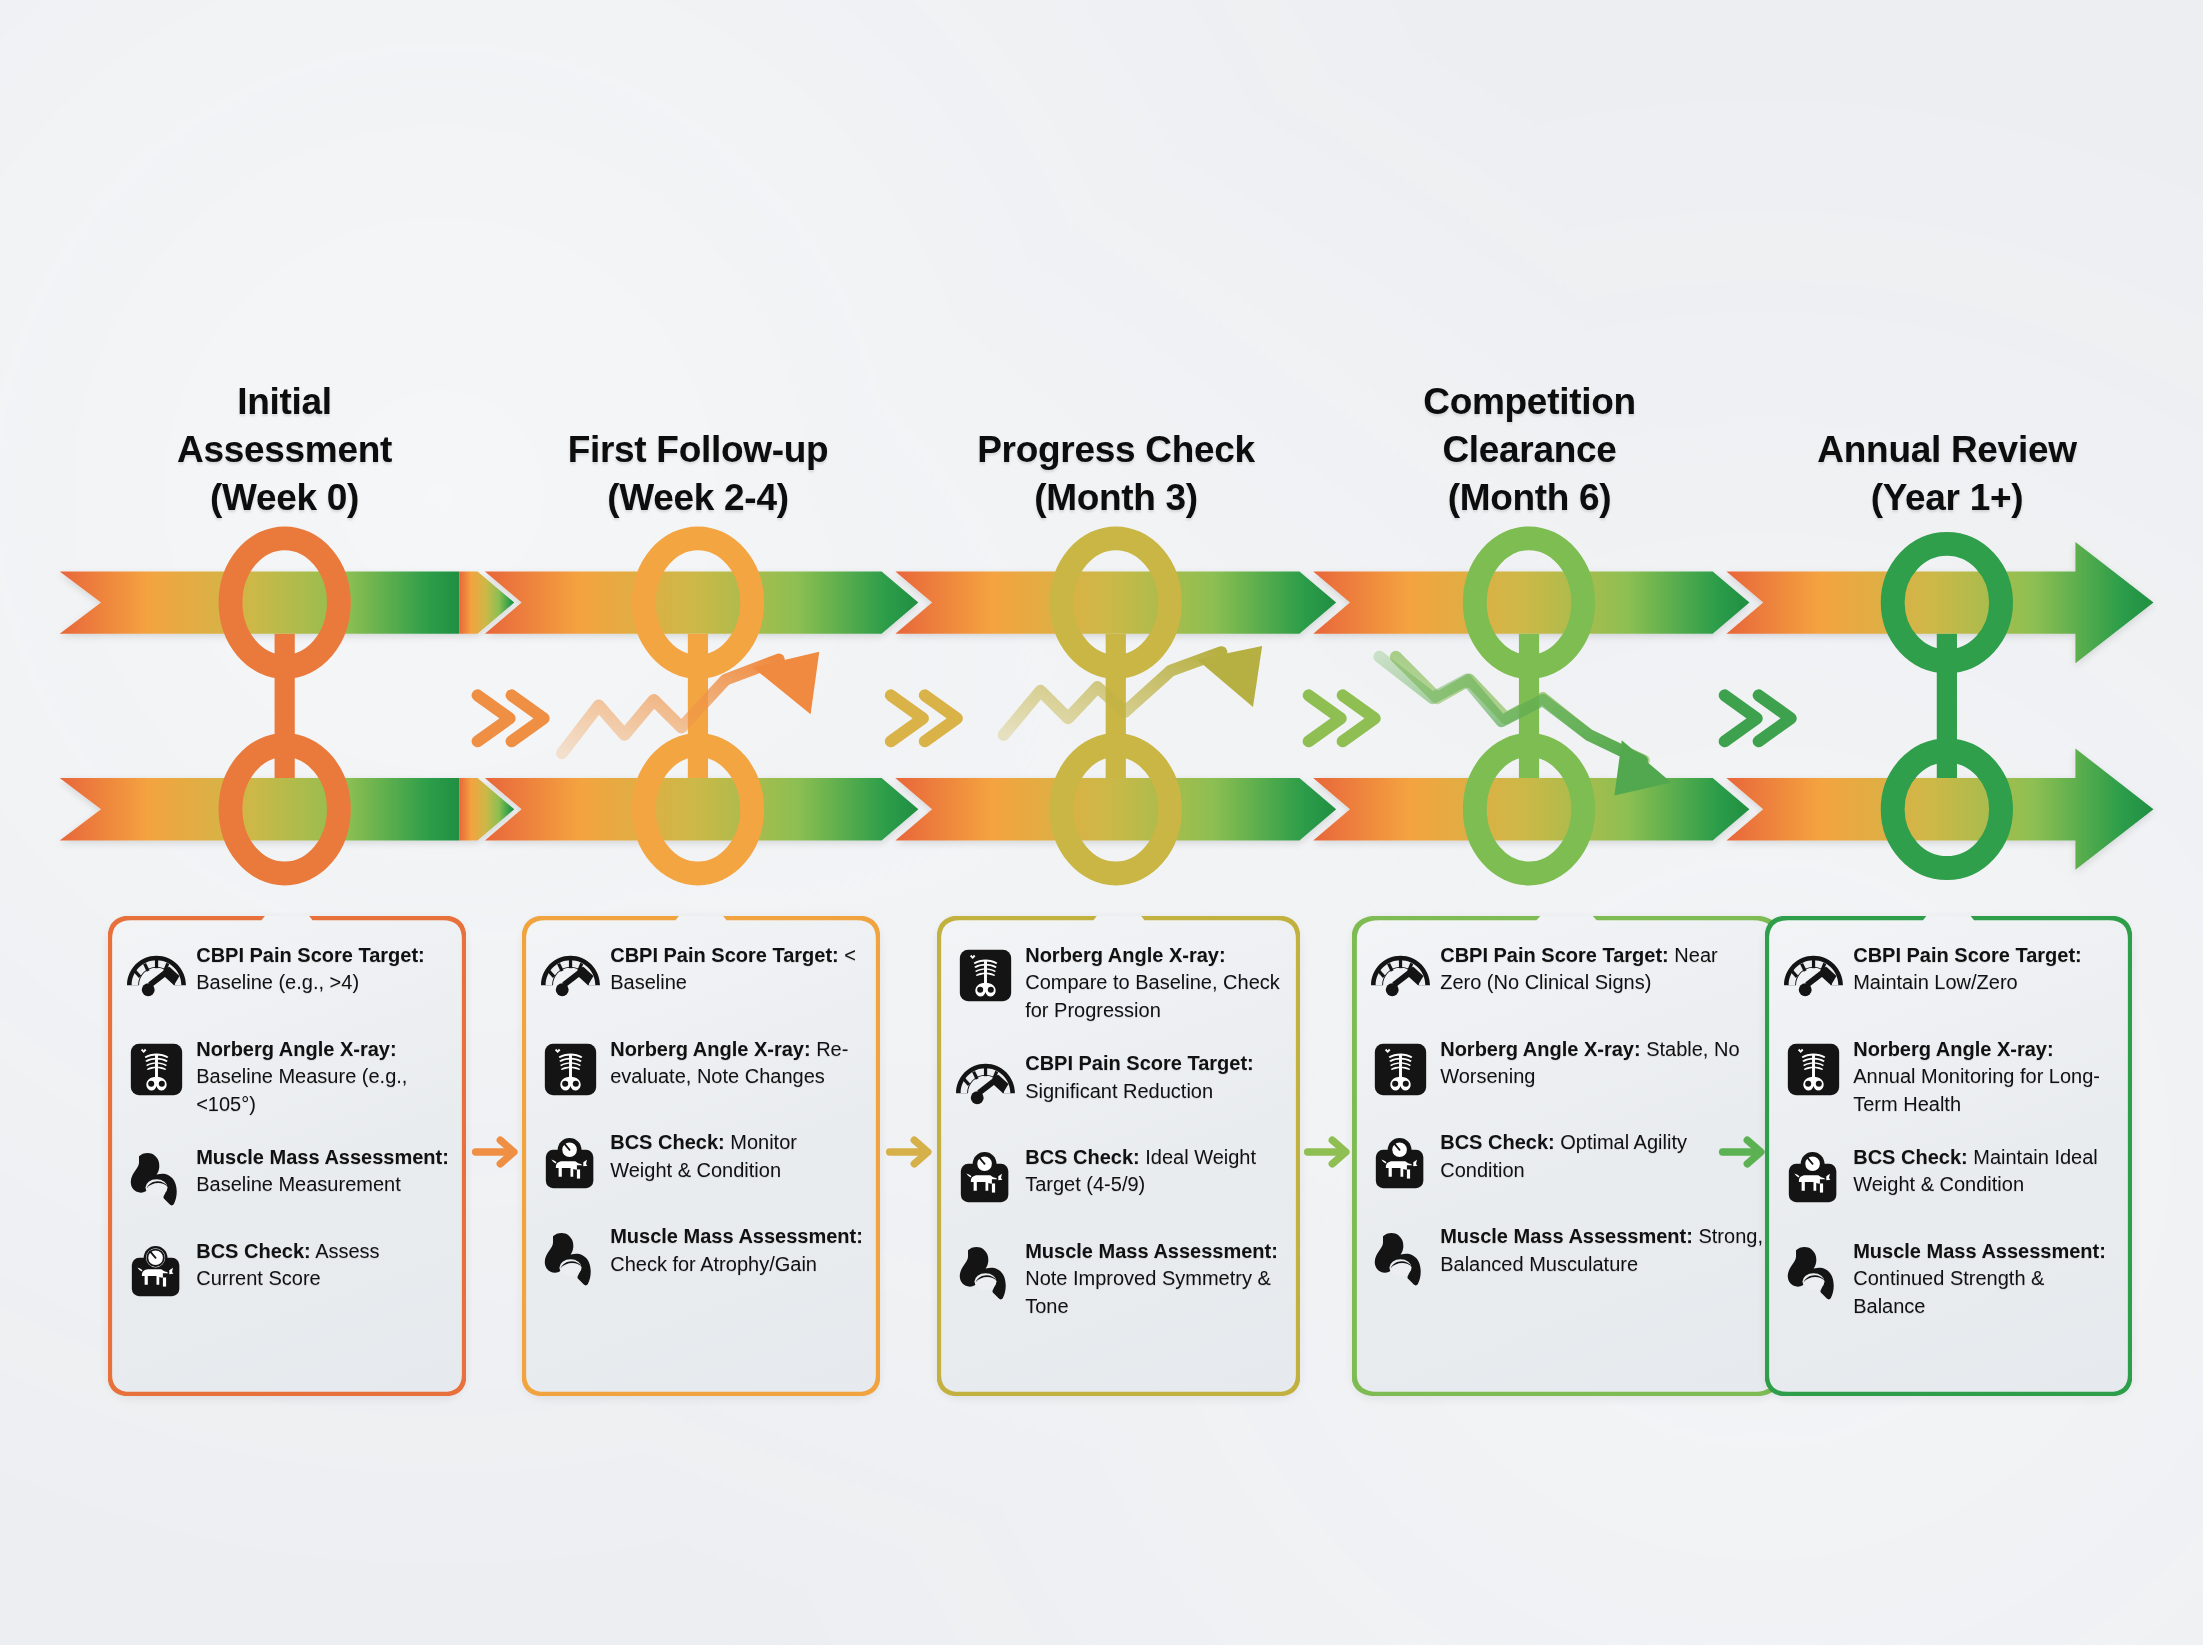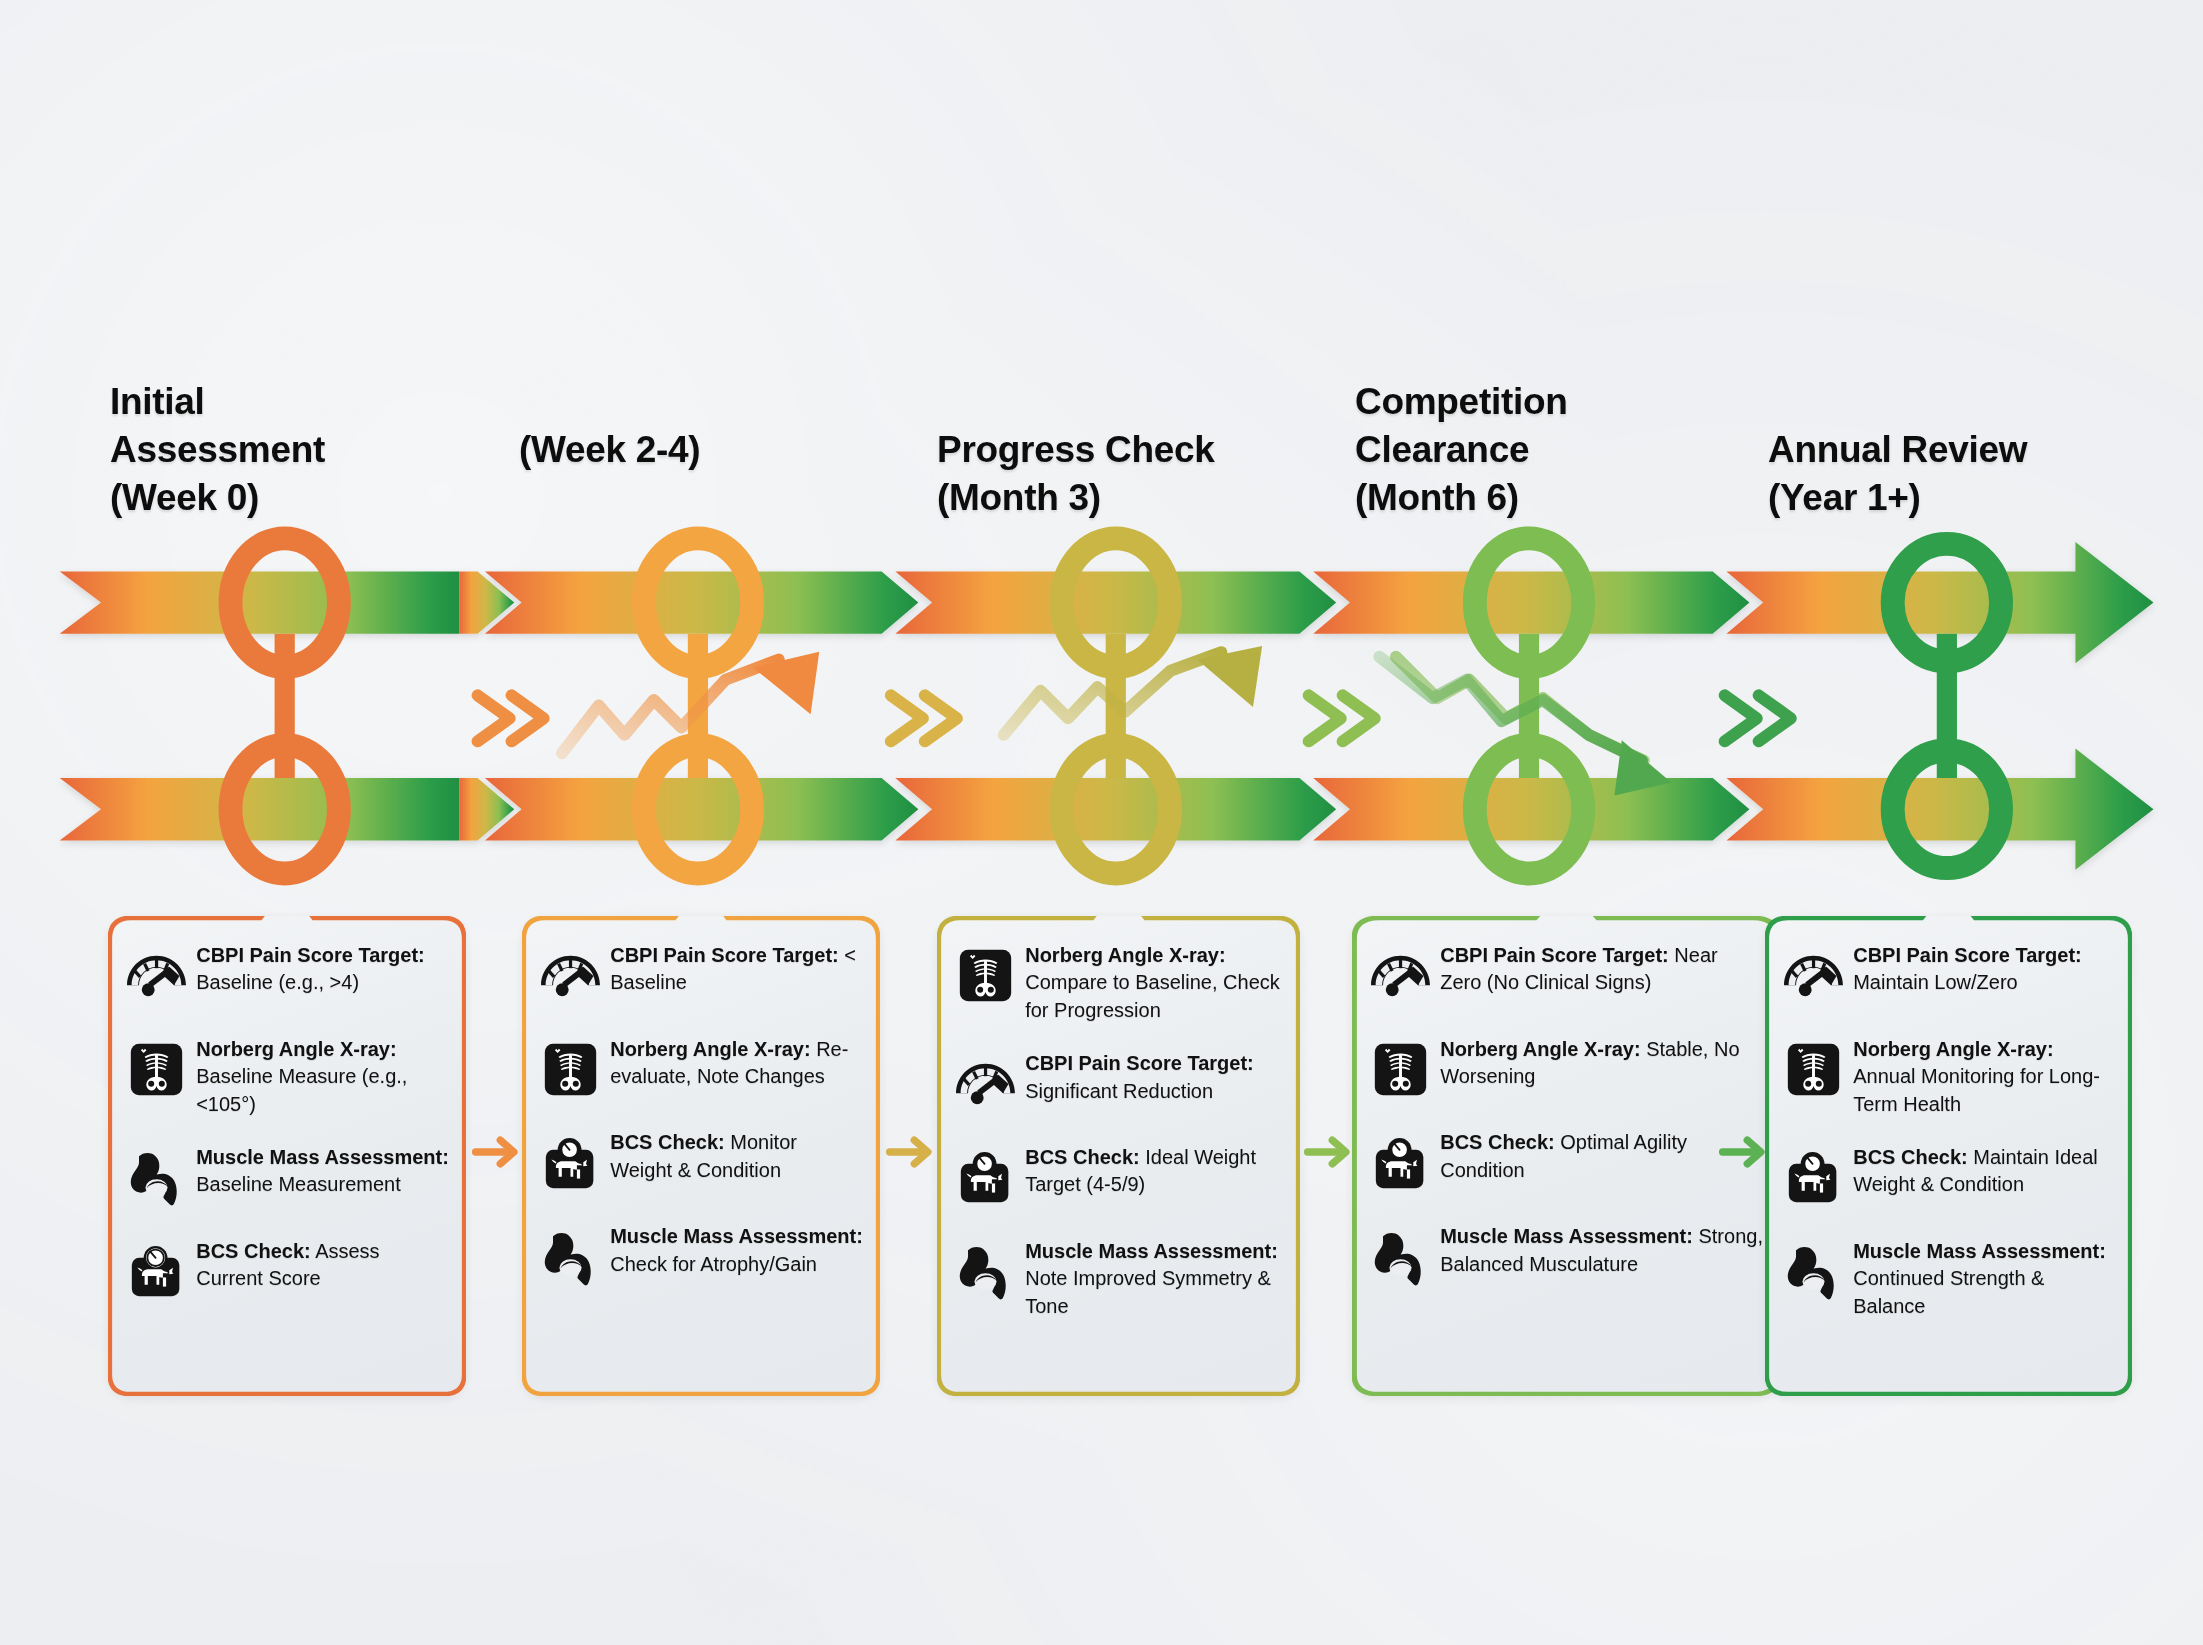--- a/index.html
+++ b/index.html
@@ -14,21 +14,21 @@
     position:absolute;inset:0;pointer-events:none;
     background-image:
       radial-gradient(circle at 20% 30%, rgba(255,255,255,.55) 0, rgba(255,255,255,0) 55%),
       radial-gradient(circle at 80% 70%, rgba(255,255,255,.45) 0, rgba(255,255,255,0) 55%);
     opacity:.9;
   }
   #stage{position:absolute;inset:0;}
 
   
   .title{
-    position:absolute;text-align:left;
+    position:absolute;text-align:center;
     font-weight:bold;font-size:37px;line-height:48px;
     letter-spacing:-0.3px;color:#0d0d0d;
     text-shadow:0 1.8px 2.8px rgba(0,0,0,.13);
   }
 
   
   #timeline{position:absolute;left:0;top:0;width:2204px;height:1646px;}
 
   
   .card{
@@ -185,20 +185,21 @@
       <polyline points="1502,715 1560,760 1597,740 1635,785 1680,762 1730,800 1788,828" stroke="url(#gfadeD)"></polyline>
     </g>
   </svg>
 
   <div class="title" style="left:110px;top:378px;width:349px;">
     <div>Initial</div>
     <div>Assessment</div>
     <div>(Week 0)</div>
   </div>
   <div class="title" style="left:519px;top:426px;width:358px;">
+    <div>First Follow-up</div>
     <div>(Week 2-4)</div>
   </div>
   <div class="title" style="left:937px;top:426px;width:358px;">
     <div>Progress Check</div>
     <div>(Month 3)</div>
   </div>
   <div class="title" style="left:1355px;top:378px;width:349px;">
     <div>Competition</div>
     <div>Clearance</div>
     <div>(Month 6)</div>

